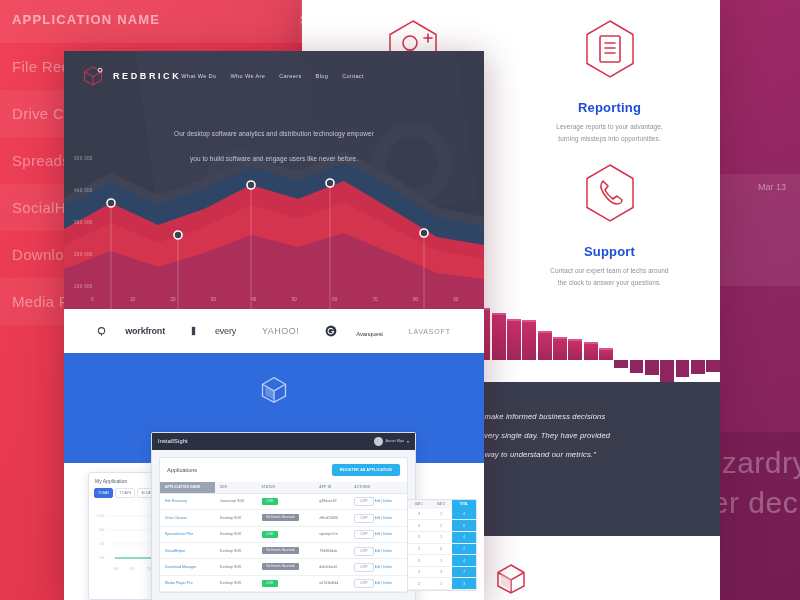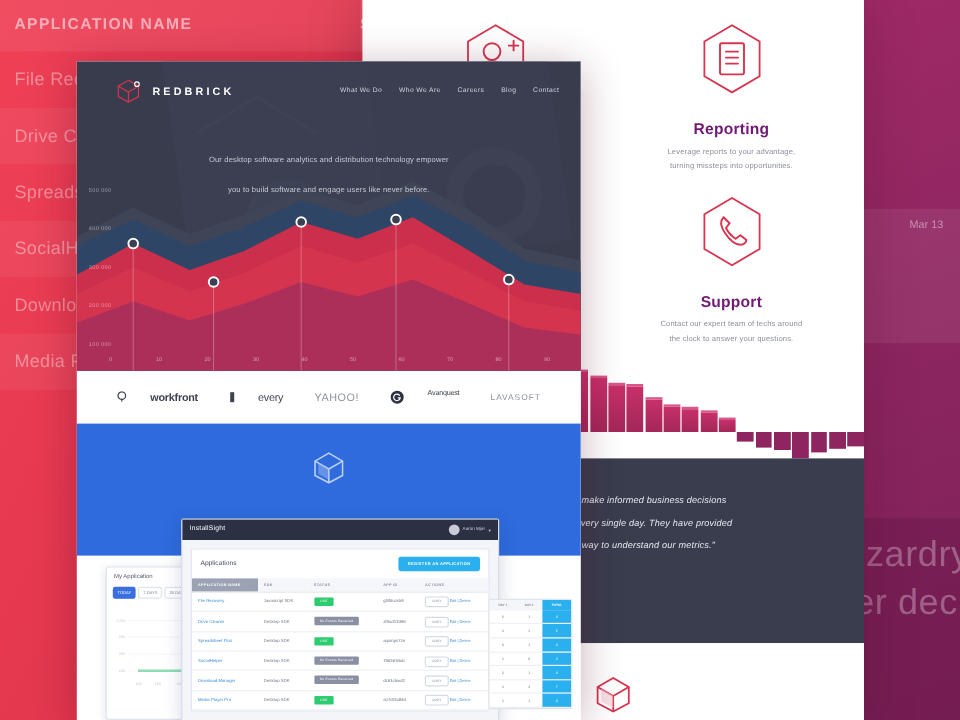--- a/index.html
+++ b/index.html
@@ -35,21 +35,21 @@
 
   
   .page { position:absolute; left:302px; top:0; width:418px; height:600px; background:#ffffff;
           box-shadow:0 0 40px rgba(80,10,40,.30); overflow:hidden; }
 
   
   .features { padding:14px 14px 6px 14px; display:grid; grid-template-columns:1fr 1fr; gap:2px 4px; }
   .feature { text-align:center; padding:4px 10px 10px 10px; }
   .hexwrap { display:flex; justify-content:center; margin-bottom:9px; }
   .hex { width:56px; height:62px; display:flex; align-items:center; justify-content:center; }
-  .feature h3 { font-size:13px; color:#701a75; margin-bottom:6px; letter-spacing:.2px; font-weight:bold;margin-top:20px; }
+  .feature h3 { font-size:13px; color:#1d4ed8; margin-bottom:6px; letter-spacing:.2px; font-weight:bold;margin-top:20px; }
   .feature p { font-size:6.4px; color:#8d909c; line-height:1.95; letter-spacing:.1px; }
 
   
   .barstrip { position:relative; height:74px; margin-top:2px; }
   .bars { position:absolute; left:6px; right:0; bottom:22px; height:52px; display:flex; align-items:flex-end; gap:1.4px; }
   .bar { flex:1; background:linear-gradient(180deg,#c8306a 0%,#a32758 100%); border-top:2px solid #d8568a; }
   .barsdown { position:absolute; left:6px; right:0; bottom:0; height:22px; display:flex; align-items:flex-start; gap:1.4px; }
   .bard { flex:1; background:#8e2560; }
 
   
@@ -73,37 +73,37 @@
   .cta { padding:26px 0 18px 0; text-align:center; background:#fff; position:relative; }
   .cta .ctahex { display:flex; justify-content:center; margin-bottom:9px; }
   .cta h2 { font-size:20px; color:#6b6f7e; font-weight:normal; letter-spacing:.2px; }
 
   
   .site { position:absolute; left:64px; top:51px; width:420px; height:549px; background:#ffffff;
           box-shadow:0 6px 34px rgba(80,10,40,.33); overflow:hidden; }
 
   .hero { position:relative; height:258px; background:#383c4d; overflow:hidden; }
   .hero-deco { position:absolute; inset:0; opacity:.5; }
-  .nav { position:relative; display:flex; align-items:center; justify-content:space-between;
-         padding:14px 18px 0 32px; z-index:5; }
+  .nav { position:relative; display:flex; align-items:center; 
+         padding:14px 18px 0 18px; z-index:5; }
   .brand { display:flex; align-items:center; gap:9px; }
   .brand .bname { color:#fff; font-size:9px; font-weight:bold; letter-spacing:2.6px; }
   .navlinks { display:flex; gap:14px; }
   .navlinks a { color:#d3d5de; font-size:5.6px; letter-spacing:.35px; text-decoration:none; }
   .hero-copy { position:relative; z-index:5; text-align:center; margin-top:40px; }
   .hero-copy h1 { color:#f2f3f7; font-size:19px; font-weight:normal; letter-spacing:.1px; }
   .hero-copy p { color:#c6c9d4; font-size:6.4px; line-height:2.2; margin-top:11px; letter-spacing:.1px; }
   .chart { position:absolute; left:0; right:0; bottom:0; height:176px; z-index:3; }
   .ylabels { position:absolute; left:10px; bottom:22px; height:140px; width:40px; z-index:6; }
   .ylabels span { position:absolute; font-size:4.6px; color:rgba(255,255,255,.45); letter-spacing:.3px; }
   .xlabels { position:absolute; left:0; right:0; bottom:7px; display:flex; z-index:6; padding:0 8px; }
   .xlabels span { flex:1; text-align:center; font-size:4.6px; color:rgba(255,255,255,.50); }
 
   .logos { height:44px; background:#fff; display:flex; align-items:center; justify-content:center; gap:26px; }
-  .logo { display:flex; align-items:flex-start; gap:19px; color:#3d4250; }
+  .logo { display:flex; align-items:flex-end; gap:19px; color:#3d4250; }
   .logo .lt { font-size:9px; letter-spacing:-.2px; }
 
   .meet { background:#2f6bdd; height:110px; text-align:center; padding-top:22px; position:relative; }
   .meet h2 { color:#e8eefc; font-size:19px; font-weight:normal; margin-top:10px; letter-spacing:.1px; }
 
   
   .dash-left { position:absolute; left:24px; bottom:0; width:90px; height:128px; background:#fff;
                border:1px solid #dfe3ec; border-radius:3px; box-shadow:0 2px 8px rgba(20,40,90,.12); z-index:4; }
   .dash-left .dl-top { font-size:5px; color:#5a6075; padding:5px 6px 0 6px; display:flex; justify-content:space-between; }
   .dash-left .pills { display:flex; gap:2px; padding:4px 5px; }

